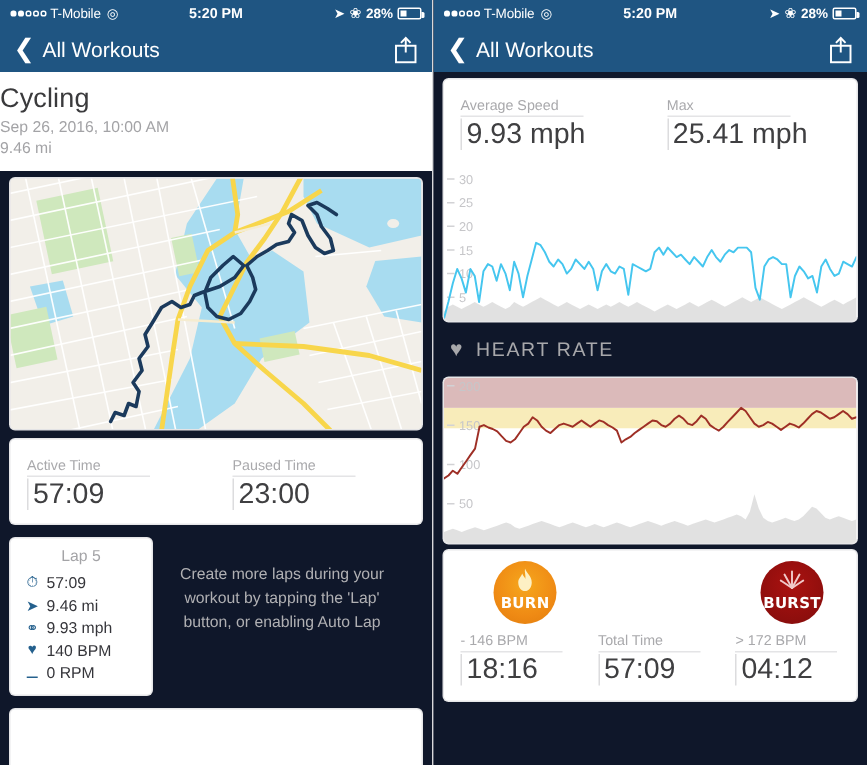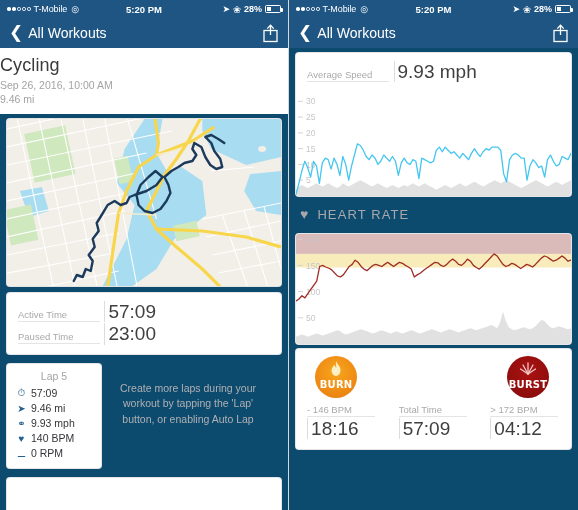--- a/index.html
+++ b/index.html
@@ -1,19 +1,19 @@
 <!DOCTYPE html>
 <html><head>
 <meta charset="utf-8">
 <style>
   * { margin:0; padding:0; box-sizing:border-box; }
   html,body { width:578px; height:510px; overflow:hidden; background:#fff;
     font-family:"Liberation Sans", sans-serif; }
   .app { width:578px; height:510px; display:flex; }
-  .pane { width:336px; height:510px; position:relative; background:#0c4a6e;
+  .pane { width:336px; height:510px; position:relative; background:#0f172a;
     overflow:hidden; }
   .pane.left { border-right:1px solid #d8d8da; }
 
   
   .statusbar { height:18px; background:#1f5582; color:#fff; display:flex;
     align-items:center; font-size:9.5px; padding:0 7px; position:relative; }
   .sb-left { display:flex; align-items:center; gap:3px; }
   .dots { display:flex; align-items:center; gap:1.5px; }
   .dot { width:3.5px; height:3.5px; border-radius:50%; background:#fff; }
   .dot.open { background:transparent; border:0.8px solid #fff; width:3.5px; height:3.5px; }
@@ -49,21 +49,21 @@
   .t-date { font-size:10.5px; color:#a3a3a6; margin-top:3px; }
   .t-dist { font-size:10.5px; color:#a3a3a6; margin-top:2px; }
 
   .map-card { margin:5px 7px 0; height:167px; background:#f2efe9;
     border-radius:3px; overflow:hidden; position:relative;
     box-shadow:0 0 0 1px #e3e3e5; }
   .map-card svg { display:block; width:100%; height:100%; }
 
   .card { background:#fff; border-radius:3px; margin:7px 7px 0;
     box-shadow:0 0 0 1px #e6e6e8; }
-  .stat-row { display:flex; padding:7px 0 9px;flex-direction:column; }
+  .stat-row { display:flex; padding:7px 0 9px; }
   .stat { flex:1; padding-left:11px; position:relative; }
   .stat-lbl { font-size:9.5px; color:#a9a9ac; padding-bottom:1px;
     border-bottom:1px solid #e4e4e6; display:inline-block; min-width:82px; }
   .stat-val { font-size:19px; color:#3f3f41; margin-top:1px;
     border-left:1px solid #dcdcde; padding-left:3px; display:inline-block;
     line-height:1.12; }
 
   .lap-wrap { display:flex; margin:10px 7px 0; align-items:flex-start; }
   .lap-card { background:#fff; border-radius:3px; width:94px; padding:6px 0 7px;
     box-shadow:0 0 0 1px #e6e6e8; }
@@ -84,21 +84,21 @@
   .chart-box { position:relative; }
   .chart-box svg { display:block; width:100%; }
   .sec-head { display:flex; align-items:center; gap:9px; padding:10px 11px 7px; }
   .sec-heart { color:#a8a8ab; font-size:14px; }
   .sec-title { font-size:13px; color:#a8a8ab; letter-spacing:1.1px; }
 
   .badge-row { display:flex; padding:7px 0 0; position:relative; height:48px; }
   .badge { width:42px; height:42px; border-radius:50%; position:relative;
     display:flex; align-items:center; justify-content:center; }
   .badge-burn { background:radial-gradient(circle at 50% 38%, #f6a71d 0%, #ef8a14 62%, #e07c0d 100%);
-    margin-left:19px; }
+    margin-left:33px; }
   .badge-burst { background:radial-gradient(circle at 50% 38%, #ab1210 0%, #8e0e0d 70%, #7d0b0a 100%);
     margin-left:auto; margin-right:22px; }
   .badge-txt { position:absolute; bottom:8px; left:0; right:0; text-align:center;
     color:#fff; font-size:10px; font-weight:bold; letter-spacing:0.2px;
     font-family:"DejaVu Sans", sans-serif; }
   .flame { position:absolute; top:5px; left:50%; transform:translateX(-50%); }
 
   .zone-row { display:flex; padding:2px 0 10px; }
   .zone { flex:1; padding-left:11px; }
   .zone-lbl { font-size:9.5px; color:#a9a9ac; padding-bottom:1px;
@@ -297,20 +297,24 @@
         </svg>
       </div>
     </div>
 
     <div class="chart-card">
       <div class="stat-row">
         <div class="stat">
           <div class="stat-lbl">Average Speed</div>
           <div class="stat-val">9.93 mph</div>
         </div>
+        <div class="stat">
+          <div class="stat-lbl">Max</div>
+          <div class="stat-val">25.41 mph</div>
+        </div>
       </div>
       <div class="chart-box">
         <svg id="speed-svg" viewBox="0 0 275 105" preserveAspectRatio="none">
             <path d="M0,105 L0.0,98.7 L2.9,95.5 L5.9,94.0 L8.8,95.5 L11.7,97.1 L14.6,95.5 L17.6,94.0 L20.5,92.4 L23.4,94.0 L26.3,95.5 L29.3,94.0 L32.2,92.4 L35.1,94.0 L38.0,95.5 L41.0,97.1 L43.9,95.5 L46.8,92.4 L49.7,94.0 L52.7,95.5 L55.6,94.0 L58.5,92.4 L61.4,90.8 L64.4,89.2 L67.3,90.8 L70.2,92.4 L73.1,94.0 L76.1,95.5 L79.0,94.0 L81.9,92.4 L84.8,94.0 L87.8,95.5 L90.7,97.1 L93.6,95.5 L96.5,94.0 L99.5,95.5 L102.4,97.1 L105.3,95.5 L108.2,94.0 L111.2,95.5 L114.1,94.0 L117.0,92.4 L119.9,94.0 L122.9,95.5 L125.8,94.0 L128.7,92.4 L131.6,94.0 L134.6,95.5 L137.5,97.1 L140.4,98.7 L143.4,97.1 L146.3,95.5 L149.2,94.0 L152.1,95.5 L155.1,97.1 L158.0,95.5 L160.9,94.0 L163.8,92.4 L166.8,94.0 L169.7,95.5 L172.6,94.0 L175.5,92.4 L178.5,90.8 L181.4,92.4 L184.3,94.0 L187.2,95.5 L190.2,94.0 L193.1,92.4 L196.0,90.8 L198.9,89.2 L201.9,90.8 L204.8,92.4 L207.7,90.8 L210.6,89.2 L213.6,90.8 L216.5,92.4 L219.4,94.0 L222.3,95.5 L225.3,97.1 L228.2,95.5 L231.1,94.0 L234.0,92.4 L237.0,90.8 L239.9,89.2 L242.8,90.8 L245.7,92.4 L248.7,94.0 L251.6,95.5 L254.5,94.0 L257.4,92.4 L260.4,90.8 L263.3,92.4 L266.2,94.0 L269.1,92.4 L272.1,90.8 L275.0,89.2 L275,105 Z" fill="#dcdcdc" opacity="0.85"></path>
             <line x1="2" y1="89.21875" x2="7" y2="89.21875" stroke="#d2d2d5" stroke-width="1"></line>
             <text x="10" y="92.41875" class="tick">5</text>
             <line x1="2" y1="73.4375" x2="7" y2="73.4375" stroke="#d2d2d5" stroke-width="1"></line>
             <text x="10" y="76.6375" class="tick">10</text>
             <line x1="2" y1="57.65625" x2="7" y2="57.65625" stroke="#d2d2d5" stroke-width="1"></line>
             <text x="10" y="60.85625" class="tick">15</text>

